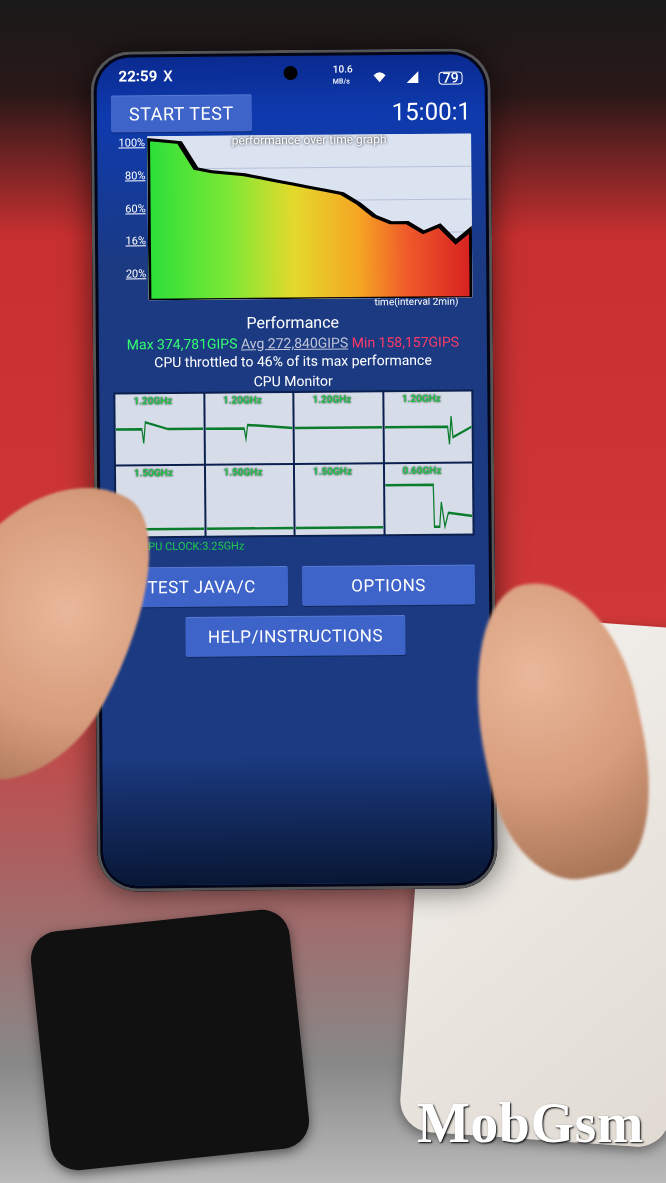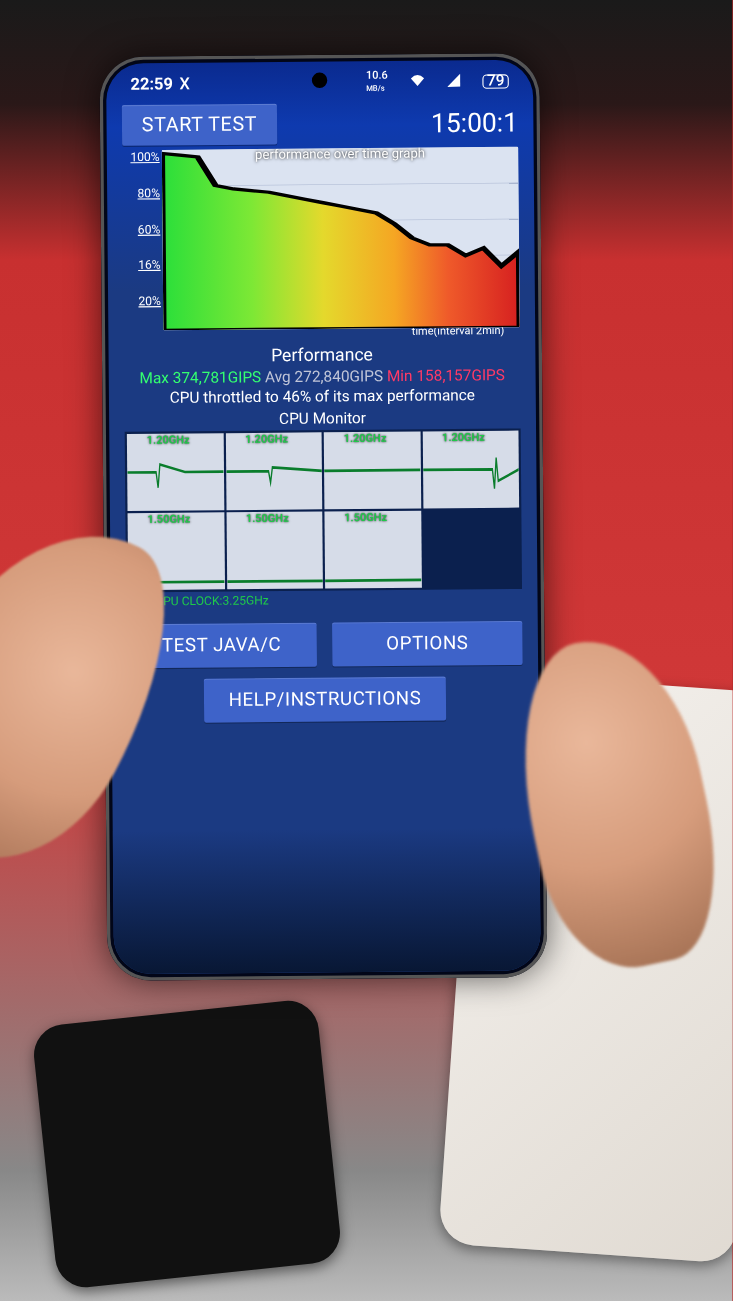--- a/index.html
+++ b/index.html
@@ -68,21 +68,21 @@
   
   .statusbar {
     height: 30px;
     display: flex;
     align-items: center;
     padding: 4px 22px 0;
     font-size: 15px;
     font-weight: 500;
   }
   .statusbar .left { display:flex; align-items:flex-start; gap:6px; }
-  .statusbar .right { margin-left:auto; display:flex; align-items:center; gap:20px; font-size:10px; }
+  .statusbar .right { margin-left:auto; display:flex; align-items:flex-end; gap:20px; font-size:10px; }
   .statusbar .time { font-weight:700; }
   .batt {
     display:inline-flex; align-items:center;
     border:1px solid #fff; border-radius:4px;
     padding:0 3px; font-size:14px; line-height:11px;
   }
 
   
   .toolbar {
     display:flex;
@@ -129,21 +129,21 @@
     background: #dee6f4;
     overflow:hidden;
     border-radius:1px;
   }
   .plot svg { position:absolute; inset:0; width:100%; height:100%; }
 
   
   .perf-block { text-align:center; padding: 4px 14px 2px; font-size:14px; line-height:1.35; }
   .perf-block .hdr { font-size:16px; }
   .perf-block .max { color:#34ff70; }
-  .perf-block .avg { color:#c0c5d8; }
+  .perf-block .avg { color:#c0c5d8;text-decoration:underline; }
   .perf-block .min { color:#ff3a66; }
 
   
   .cpu-monitor { padding: 0 14px; }
   .cpu-monitor .title { text-align:center; font-size:14px; margin-bottom:2px; }
   .cpu-grid {
     display:grid;
     grid-template-columns: repeat(4, 1fr);
     grid-template-rows: repeat(2, 70px);
     gap:2px;
@@ -346,32 +346,39 @@
               <svg viewBox="0 0 100 40" preserveAspectRatio="none">
                 <polyline points="0,36 100,36" fill="none" stroke="#0a7d2c" stroke-width="1.4"></polyline>
               </svg>
             </div>
           <div class="cpu-cell">
               <span class="freq">1.50GHz</span>
               <svg viewBox="0 0 100 40" preserveAspectRatio="none">
                 <polyline points="0,36 100,36" fill="none" stroke="#0a7d2c" stroke-width="1.4"></polyline>
               </svg>
             </div>
+          <div class="cpu-cell">
+              <span class="freq">0.60GHz</span>
+              <svg viewBox="0 0 100 40" preserveAspectRatio="none">
+                <polyline points="0,12 55,12 56,36 62,36 64,22 68,36 72,28 100,30" fill="none" stroke="#0a7d2c" stroke-width="1.4"></polyline>
+              </svg>
+            </div>
         </div>
         <div class="maxclock">MAX CPU CLOCK:3.25GHz</div>
       </div>
 
       <div class="btn-row">
         <div class="btn">TEST JAVA/C</div>
         <div class="btn">OPTIONS</div>
       </div>
       <div class="btn-row2">
         <div class="btn">HELP/INSTRUCTIONS</div>
       </div>
 
       <div class="bottom-fill"></div>
     </div>
   </div>
 
   <div class="thumb"></div>
   <div class="fingers"></div>
 
+  <div class="watermark">MobGsm</div>
 </div>
 
 </body></html>

